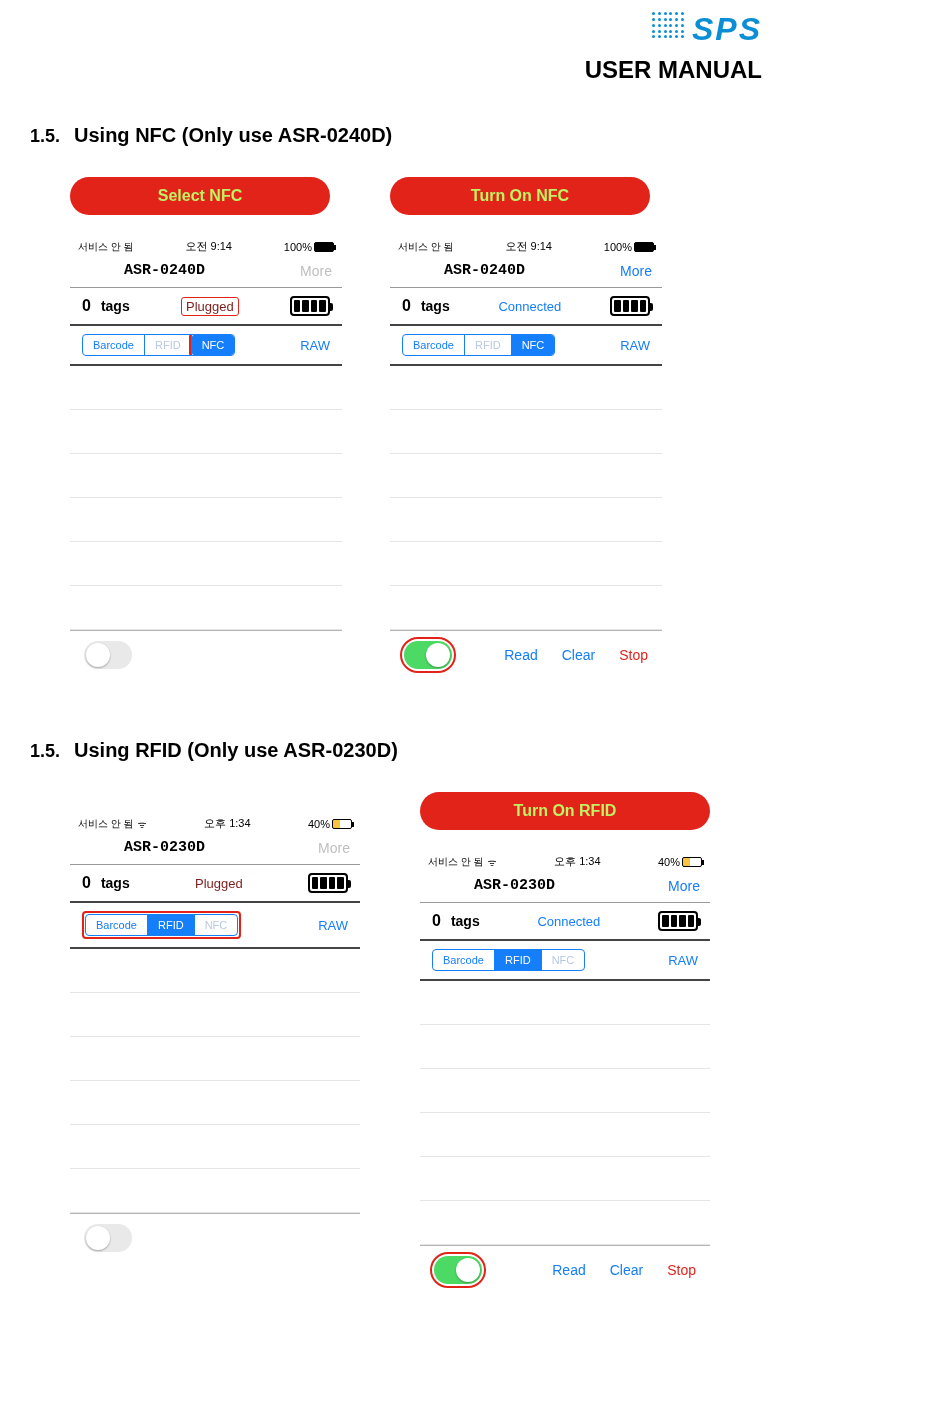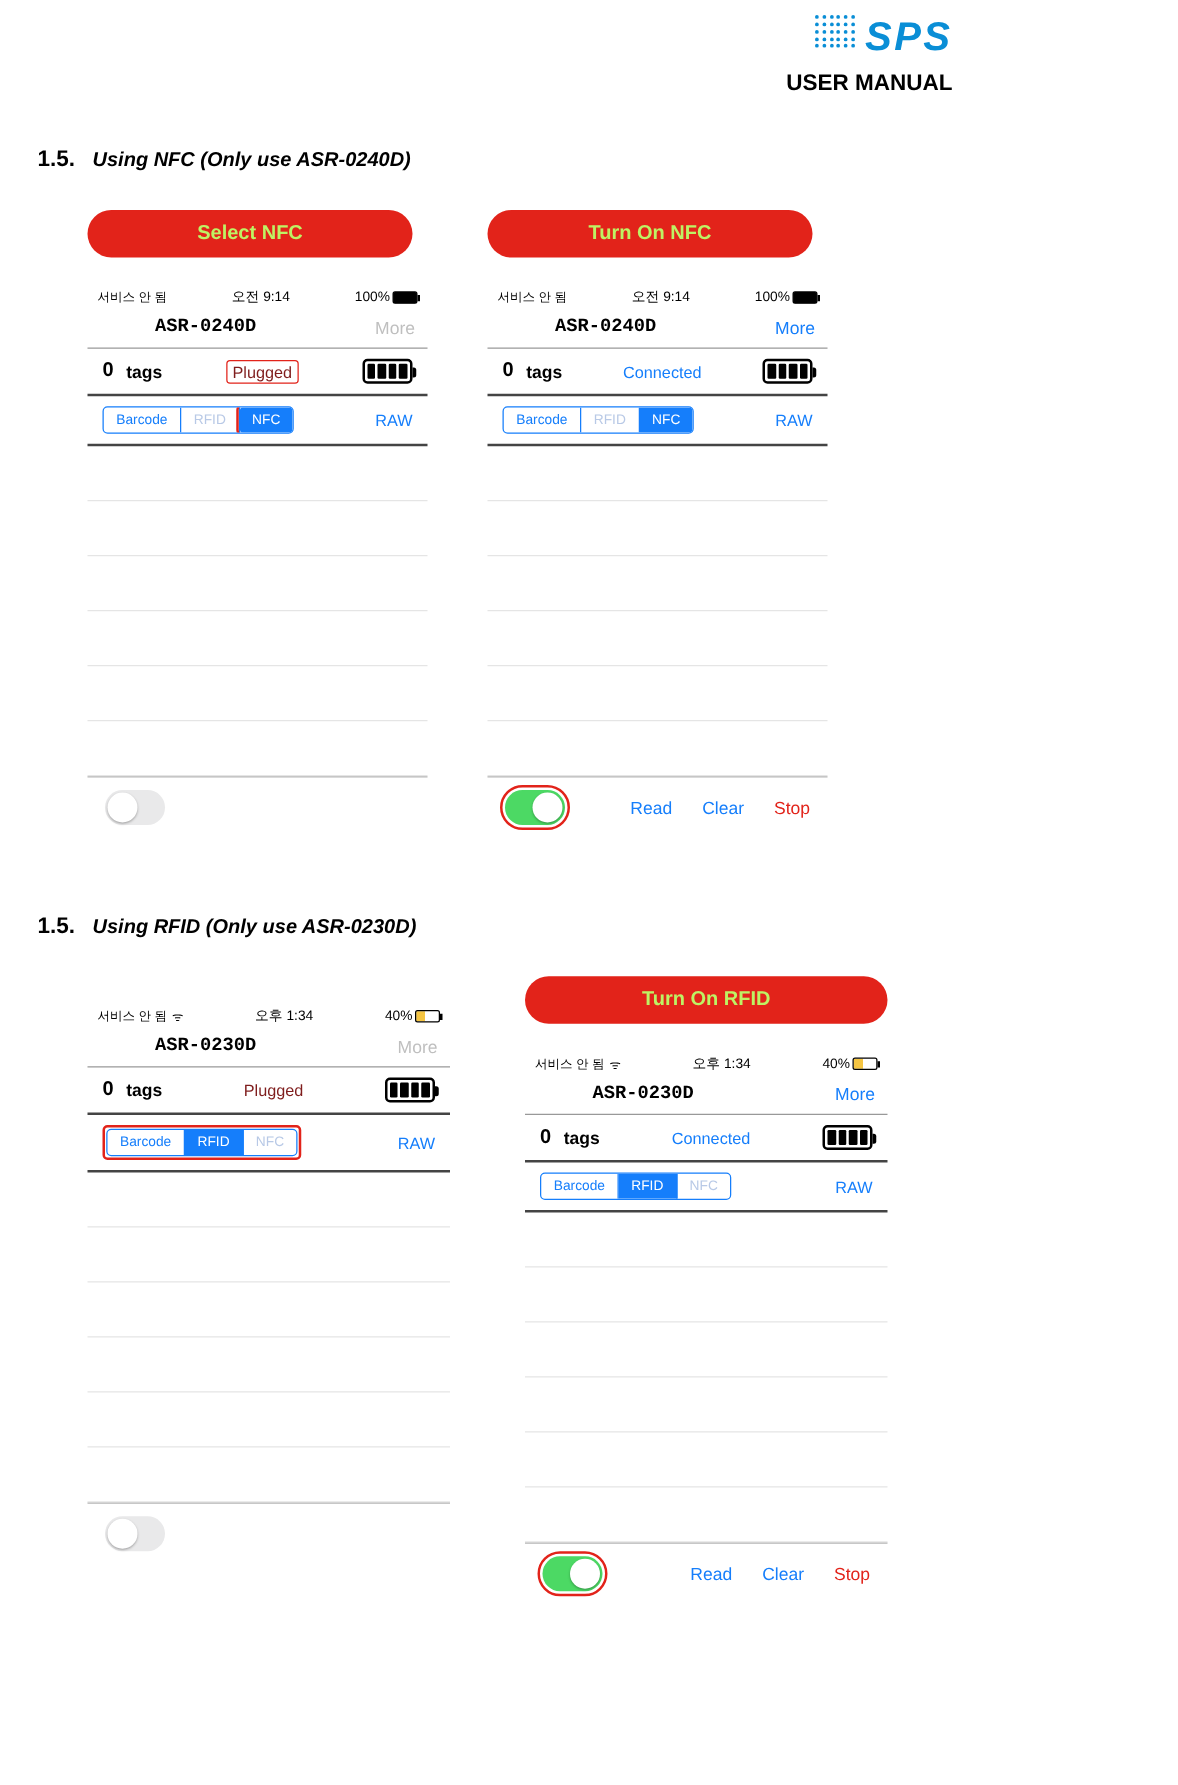--- a/index.html
+++ b/index.html
@@ -20,24 +20,24 @@
     align-items: flex-end;
     flex-direction: column;
     gap: 8px;
     padding-right: 10px;
     margin-bottom: 40px;
   }
   .sps-logo { width: 160px; height: 38px; display:flex; align-items:center; gap:6px; justify-content:flex-end;}
   .sps-dots { width:34px; height:34px; display:grid; grid-template-columns:repeat(6,1fr); grid-template-rows:repeat(6,1fr); gap:1px;}
   .sps-dots span{ background:#0a8ed6; border-radius:50%; width:3px; height:3px;}
   .sps-text { font-size:32px; font-weight:900; letter-spacing:2px; color:#0a8ed6; font-style:italic;}
-  .manual-title { font-size:18px; font-weight:900; color:#000; }
+  .manual-title { font-size:24px; font-weight:900; color:#000; }
   .section-heading { display:flex; gap:14px; align-items:baseline; margin: 30px 0 30px 0;}
   .section-num { font-size:18px; font-weight:900; }
-  .section-title { font-size:16px; font-weight:900;font-style:italic; }
+  .section-title { font-size:20px; font-weight:900; }
   .row { display:flex; gap:30px; padding-left:40px; }
 
   .col { width: 290px; }
 
   .red-pill {
     background:#e2231a;
     color:#bef264;
     font-weight:700;
     font-size:16px;
     text-align:center;

